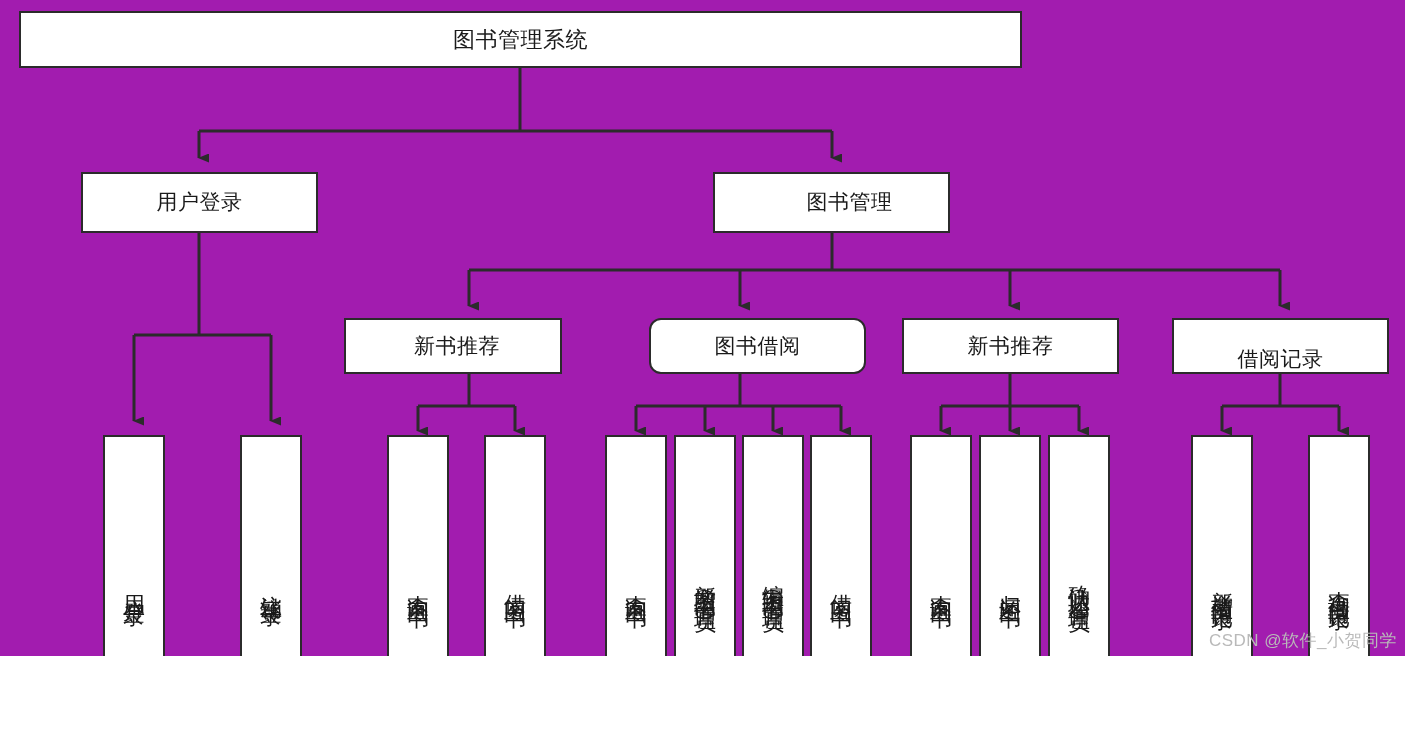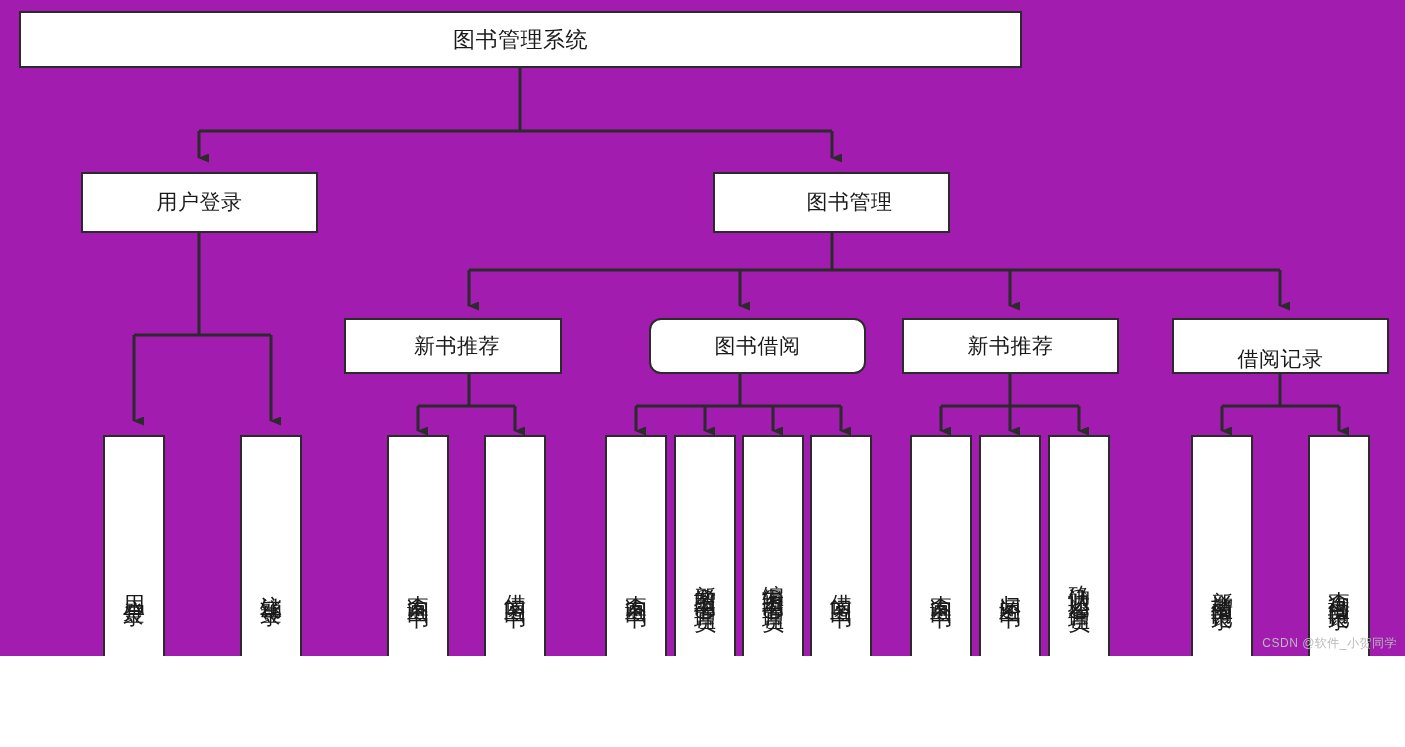--- a/index.html
+++ b/index.html
@@ -61,21 +61,21 @@
     font-size: 22px;
     letter-spacing: 4px;
     line-height: 1;
     white-space: nowrap;
     max-height: 100%;
   }
   #watermark {
     position: absolute;
     right: 8px;
     bottom: 4px;
-    font-size: 12px;
+    font-size: 17px;
     color: #b9b9b9;
     letter-spacing: 0.5px;
     z-index: 5;
     white-space: nowrap;
     margin-left: 44px;
   }
 </style>
 </head>
 <body>
 

